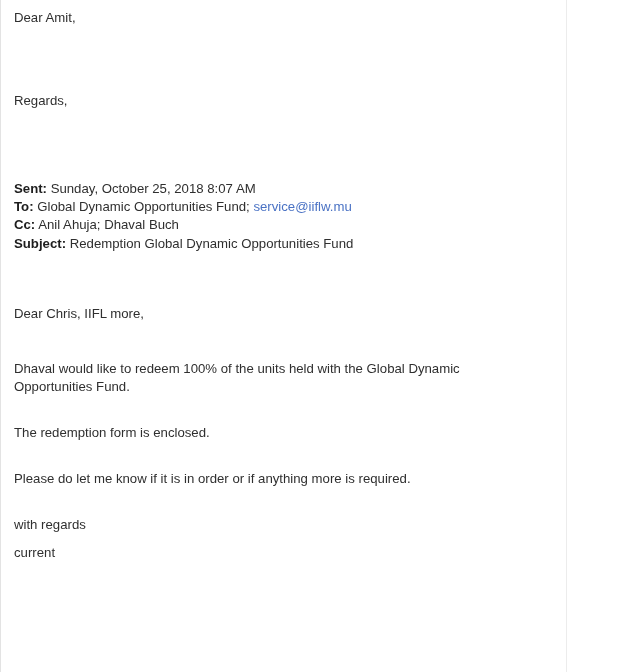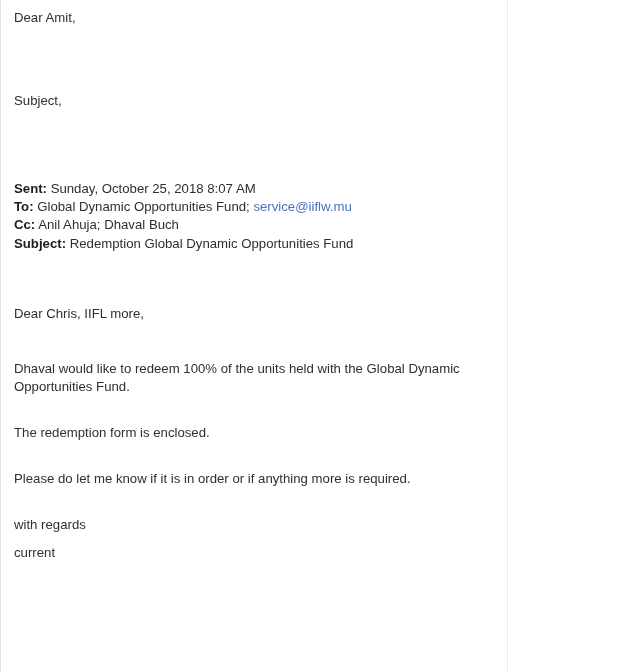--- a/index.html
+++ b/index.html
@@ -9,21 +9,21 @@
   body {
     width: 619px;
     height: 672px;
     background: #ffffff;
     font-family: "Liberation Sans", sans-serif;
     color: #2f2f2f;
     overflow: hidden;
   }
   .email-page {
     position: relative;
-    width: 508px;
+    width: 567px;
     height: 672px;
     background: #ffffff;
     box-sizing: border-box;
     border-left: 1px solid #e3e3e3;
     border-right: 1px solid #ececec;
     padding: 0;
   }
   .content {
     padding: 9px 26px 0 13px;
   }
@@ -62,21 +62,21 @@
 <div class="email-page">
   <div class="content">
 
     <p class="para">Dear Amit,</p>
 
     <div class="spacer-lg"></div>
 
 
     <div class="spacer-md"></div>
 
-    <p class="para">Subject,</p>
+    <p class="para">Regards,</p>
 
     <div class="spacer-xs"></div>
 
 
     <div class="spacer-xxl"></div>
 
     <div class="headers-block">
 
       <p class="reply-line"><span class="lbl">Sent:</span> <span>Sunday, October 25, 2018 8:07 AM</span></p>
 

